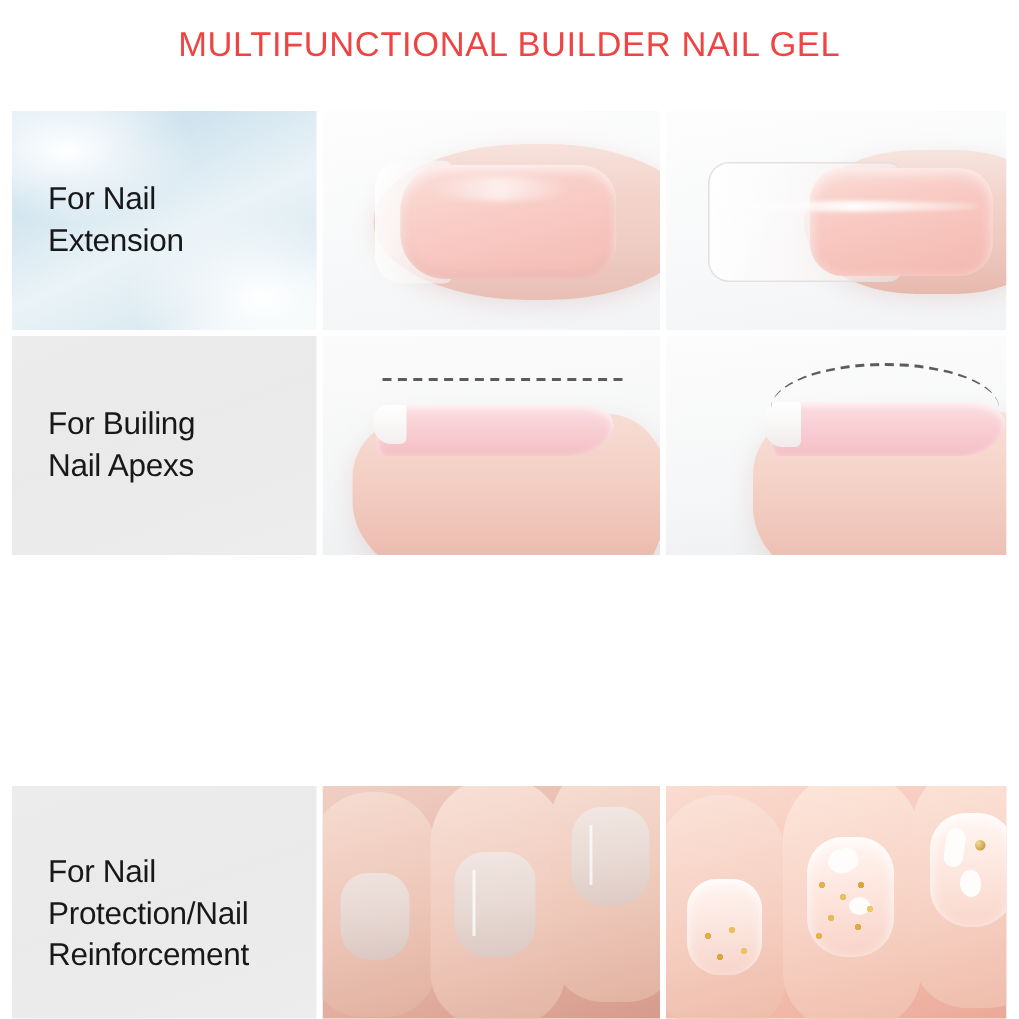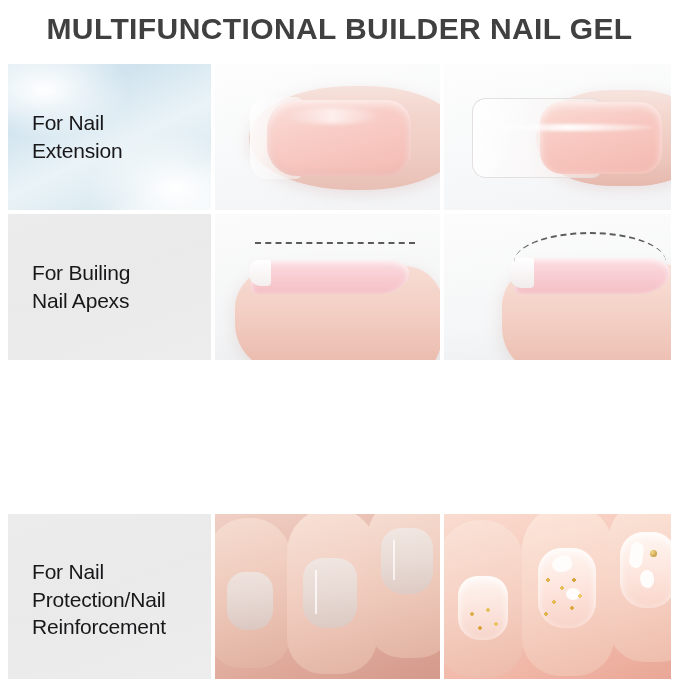--- a/index.html
+++ b/index.html
@@ -11,33 +11,33 @@
   .page{position:relative;width:679px;height:679px;background:#fff;}
 
   
   .title-bar{
     position:absolute;left:0;top:0;width:679px;height:58px;
     display:flex;align-items:center;justify-content:center;
     background:#ffffff;
   }
   .title-text{
     font-family:"Liberation Sans", sans-serif;
-    font-size:30px;font-weight:bold;letter-spacing:0.4px;
-    color:#404040;white-space:nowrap;
+    font-size:23px;font-weight:normal;letter-spacing:0.4px;
+    color:#ef4444;white-space:nowrap;
   }
 
   
   .grid{position:absolute;left:0;top:58px;width:679px;height:621px;}
   .row{position:absolute;left:0;width:679px;display:block;}
   .row-1{top:0px;height:146px;}
   .row-2{top:150px;height:146px;}
   .row-3{top:300px;height:146px;}
   .row-4{top:450px;height:171px;}
 
-  .cell{position:absolute;top:6px;height:100%;overflow:hidden;}
+  .cell{position:absolute;top:16px;height:100%;overflow:hidden;}
   .cell-label{left:8px;width:203px;}
   .cell-before{left:215px;width:225px;}
   .cell-after{left:444px;width:227px;}
 
   
   .label-panel{
     display:flex;align-items:center;
     padding-left:24px;box-sizing:border-box;
   }
   .label-text{

